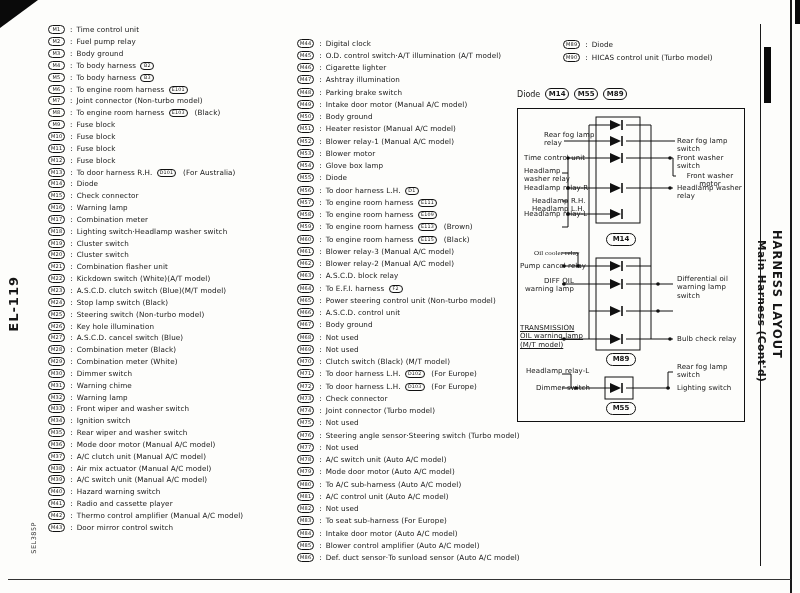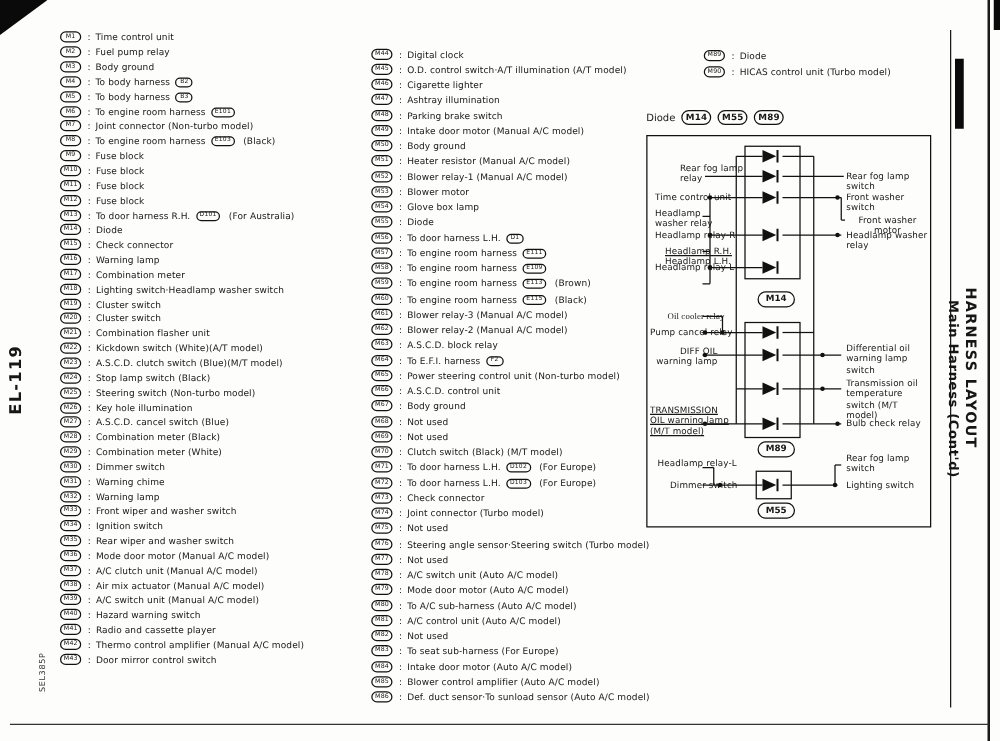--- a/index.html
+++ b/index.html
@@ -602,36 +602,35 @@
             <circle cx="140" cy="202" r="1.8"></circle>
           <circle cx="152" cy="230" r="1.8"></circle>
             <circle cx="150" cy="279" r="1.8"></circle>
         </g>
       </svg>
 
       <span class="dlabel" style="left:26px;top:22px;width:52px;">Rear fog lamp relay</span>
       <span class="dlabel" style="left:6px;top:45px;">Time control unit</span>
       <span class="dlabel" style="left:6px;top:58px;width:58px;">Headlamp washer relay</span>
       <span class="dlabel" style="left:6px;top:75px;">Headlamp relay-R</span>
-      <span class="dlabel" style="left:14px;top:88px;text-decoration:underline;">Headlamp R.H.</span>
+      <span class="dlabel" style="left:14px;top:88px;">Headlamp R.H.</span>
       <span class="dlabel" style="left:6px;top:101px;">Headlamp relay-L</span>
       <span class="dlabel" style="left:14px;top:96px;">Headlamp L.H.</span>
       <span class="dlabel" style="left:16px;top:140px;font-family:Liberation Serif, serif;">Oil cooler relay</span>
       <span class="dlabel" style="left:2px;top:153px;">Pump cancel relay</span>
       <span class="dlabel" style="left:4px;top:168px;width:52px;text-align:right;">DIFF OIL warning lamp</span>
       <span class="dlabel" style="left:2px;top:215px;width:68px;text-decoration:underline;">TRANSMISSION OIL warning lamp (M/T model)</span>
       <span class="dlabel" style="left:8px;top:258px;">Headlamp relay-L</span>
       <span class="dlabel" style="left:18px;top:275px;">Dimmer switch</span>
 
       <span class="dlabel r" style="left:159px;top:28px;width:66px;">Rear fog lamp switch</span>
       <span class="dlabel r" style="left:159px;top:45px;width:66px;">Front washer switch</span>
       <span class="dlabel r" style="left:159px;top:63px;width:66px;text-align:center;">Front washer motor</span>
       <span class="dlabel r" style="left:159px;top:75px;width:66px;">Headlamp washer relay</span>
       <span class="dlabel r" style="left:159px;top:166px;width:62px;">Differential oil warning lamp switch</span>
-      <span class="dlabel r" style="left:159px;top:194px;width:62px;">Transmission oil temperature switch (M/T model)</span>
       <span class="dlabel r" style="left:159px;top:226px;width:66px;">Bulb check relay</span>
       <span class="dlabel r" style="left:159px;top:254px;width:66px;">Rear fog lamp switch</span>
       <span class="dlabel r" style="left:159px;top:275px;width:66px;">Lighting switch</span>
 
       <span class="doval" style="left:88px;top:124px;">M14</span>
       <span class="doval" style="left:88px;top:244px;">M89</span>
       <span class="doval" style="left:88px;top:293px;">M55</span>
     </div>
   </div>
 </div>

